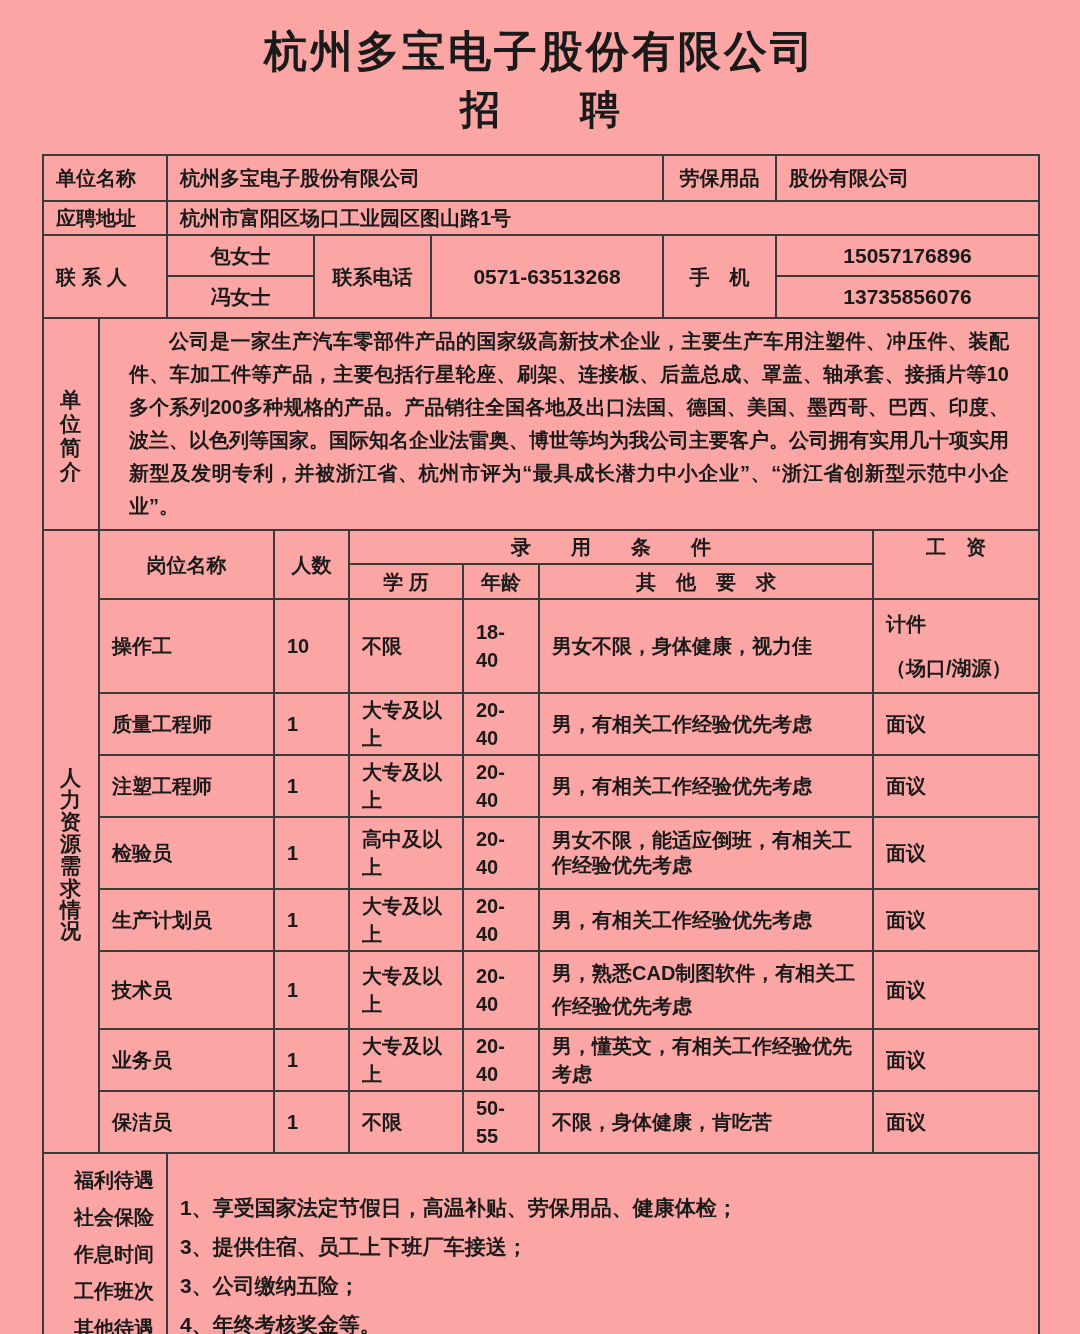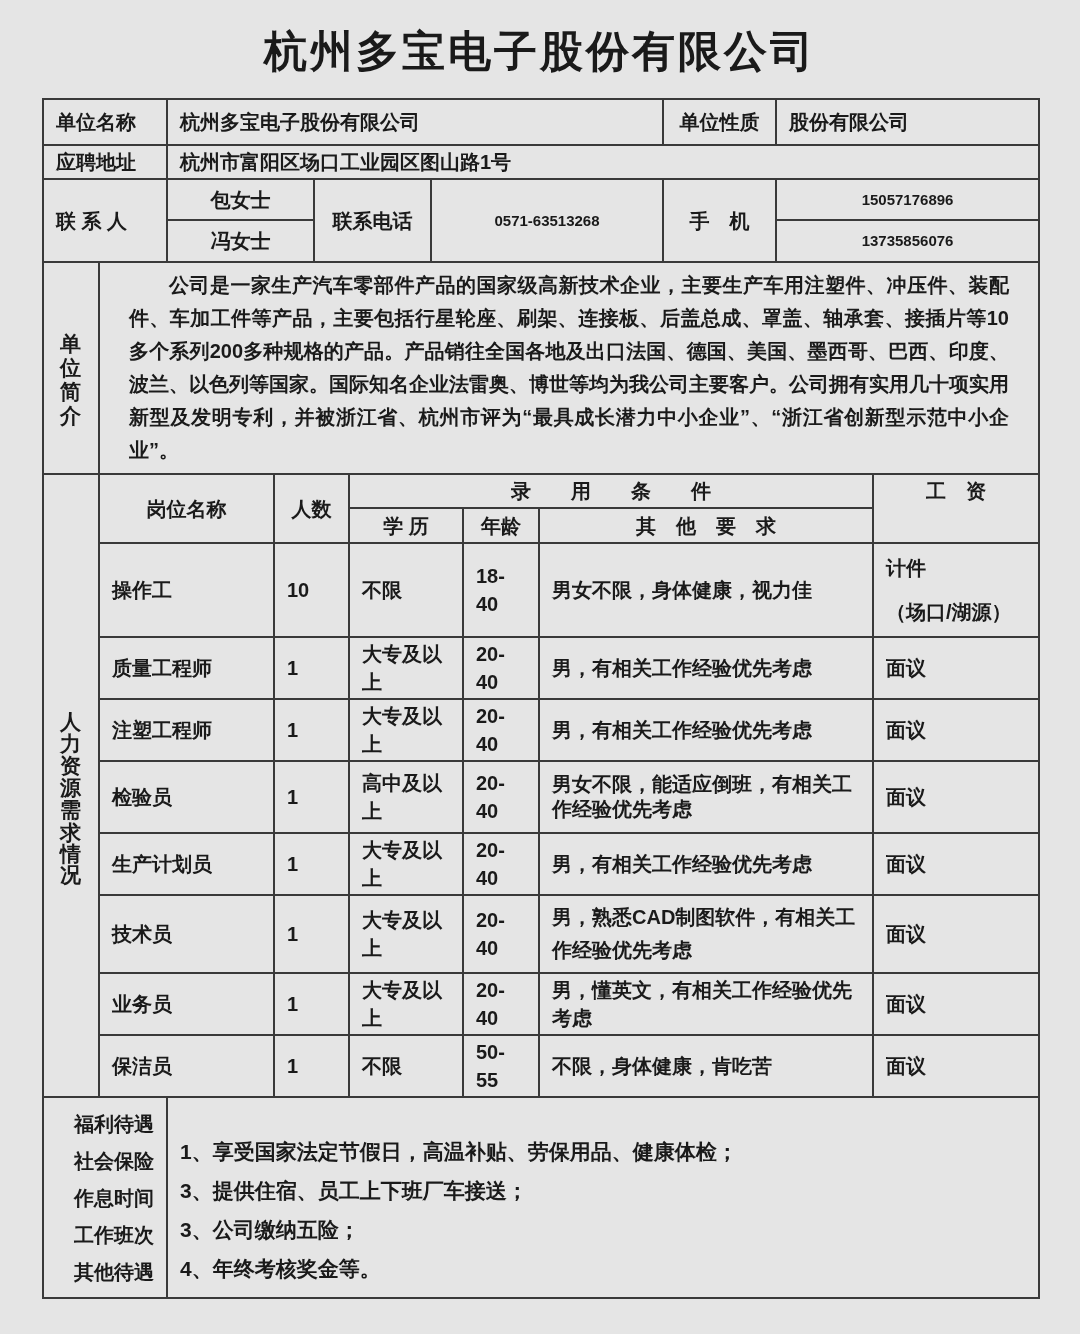--- a/index.html
+++ b/index.html
@@ -1,17 +1,17 @@
 <!DOCTYPE html>
 <html><head>
 <meta charset="utf-8">
 <style>
   html,body{margin:0;padding:0;background:#fdfdfd;}
   .page{
-    width:1080px;height:1334px;background:#e5e5e5;overflow:hidden;
+    width:1080px;height:1334px;background:#fca5a5;overflow:hidden;
     font-family:"Liberation Sans","DejaVu Sans",sans-serif;
     font-weight:bold;color:#1a1a1a;position:relative;
   }
   .titles{ text-align:center; padding-top:26px; }
   .title-main{ font-size:43px; letter-spacing:3px; margin:0; line-height:50px;}
   .title-sub{ font-size:40px; margin:10px 0 0 0; line-height:46px;}
   .tables{ margin:24px 0 0 42px; }
   table{ border-collapse:collapse; table-layout:fixed; width:996px; margin-top:-2px;}
   td{
     border:2px solid #3a3a3a; font-size:20px; line-height:28px;
@@ -24,47 +24,48 @@
     letter-spacing:1.05em; font-size:21px; line-height:1;
   }
   .vtext.short{ letter-spacing:1.15em; }
   .intro-cell{ padding:4px 27px; }
   .intro-cell p{ margin:2px; text-indent:2em; line-height:33px; font-size:20px; text-align:justify;}
   .preline{ white-space:pre-line; line-height:44px; }
   .benefit-label-cell{ vertical-align:top; padding-top:8px;text-align:right; }
   .benefit-label-cell div{ line-height:37px; font-size:20px; }
   .benefit-items-cell{ vertical-align:top; padding-top:34px; }
   .benefit-items-cell div{ line-height:39px; font-size:21px; }
-  .num{ font-size:15px;margin-top:8px; }
+  .num{ font-size:21px;margin-top:8px; }
 </style>
 </head>
 <body>
 
 <div class="page">
 
   <div class="titles">
     <div class="title-main">杭州多宝电子股份有限公司</div>
+    <div class="title-sub">招　　聘</div>
   </div>
 
   <div class="tables">
 
     <table>
       <colgroup>
         <col style="width:124px">
           <col style="width:147px">
           <col style="width:117px">
         <col style="width:232px">
           <col style="width:113px">
           <col style="width:263px">
       </colgroup>
       <tbody>
           <tr style="height:46px">
         <td>单位名称</td>
         <td colspan="3">杭州多宝电子股份有限公司</td>
-        <td class="center">单位性质</td>
+        <td class="center">劳保用品</td>
         <td>股份有限公司</td>
       </tr>
       <tr style="height:34px">
         <td>应聘地址</td>
         <td colspan="5">杭州市富阳区场口工业园区图山路1号</td>
       </tr>
       <tr style="height:41px">
         <td rowspan="2">联 系 人</td>
         <td class="center">包女士</td>
         <td class="center" rowspan="2">联系电话</td>

